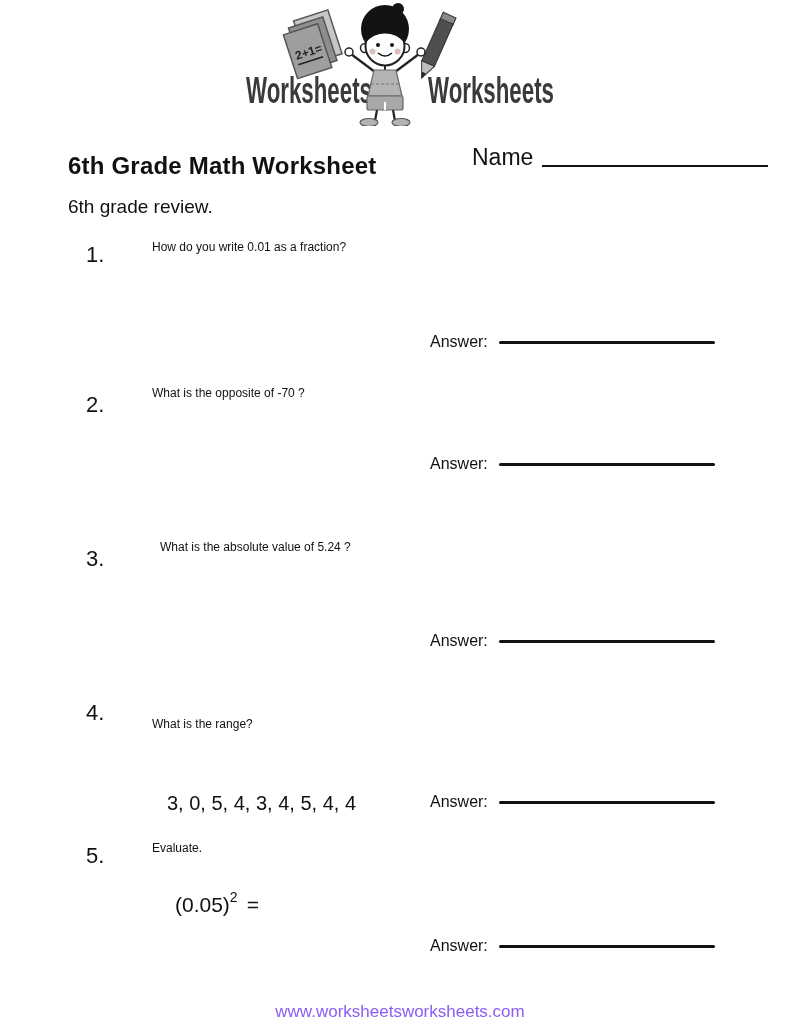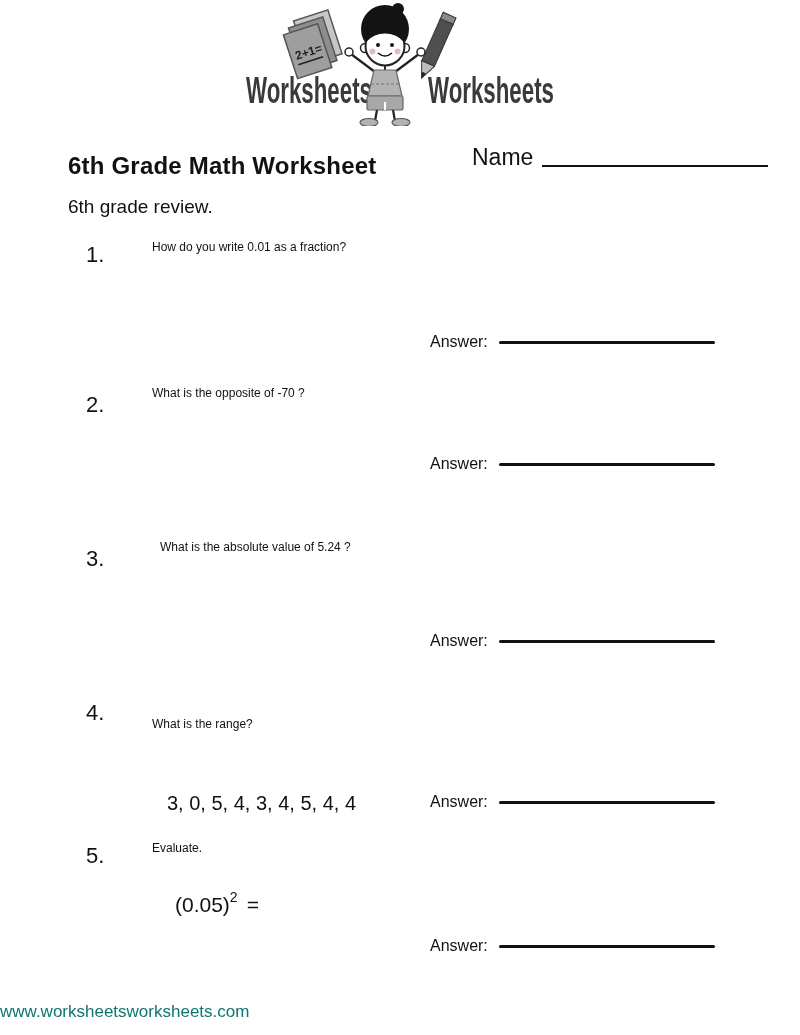--- a/index.html
+++ b/index.html
@@ -16,21 +16,21 @@
   .name-line { width:226px; height:2px; background:#111; margin-bottom:4px; }
   .subtitle { position:absolute; left:68px; top:196px; font-size:19px; }
   .q-num { position:absolute; left:86px; font-size:22px; }
   .q-text { position:absolute; left:152px; font-size:12px; }
   .q-data { position:absolute; left:135px; font-size:20px; }
   .q-expr { position:absolute; left:137px; font-size:21px;margin-left:38px; }
   .q-expr sup { font-size:14px; position:relative; top:-2px; }
   .q-expr .expr-eq { margin-left:9px; }
   .answer-row { position:absolute; left:430px; display:flex; align-items:center; gap:11px; font-size:16px; }
   .ans-line { width:216px; height:3px; background:#111; border-radius:2px; }
-  .footer { position:absolute; left:0; top:1002px; width:100%; font-size:17px; color:#0f766e; }
+  .footer { position:absolute; left:0; top:1002px; width:100%; text-align:center; font-size:17px; color:#8b5cf6; }
 </style>
 </head>
 <body>
 
 <div class="page">
 
   <div class="logo">
     <svg viewBox="0 0 340 124">
       <text class="logo-word" x="16" y="101" textLength="126" lengthAdjust="spacingAndGlyphs">Worksheets</text>
       <text class="logo-word" x="198" y="101" textLength="126" lengthAdjust="spacingAndGlyphs">Worksheets</text>

